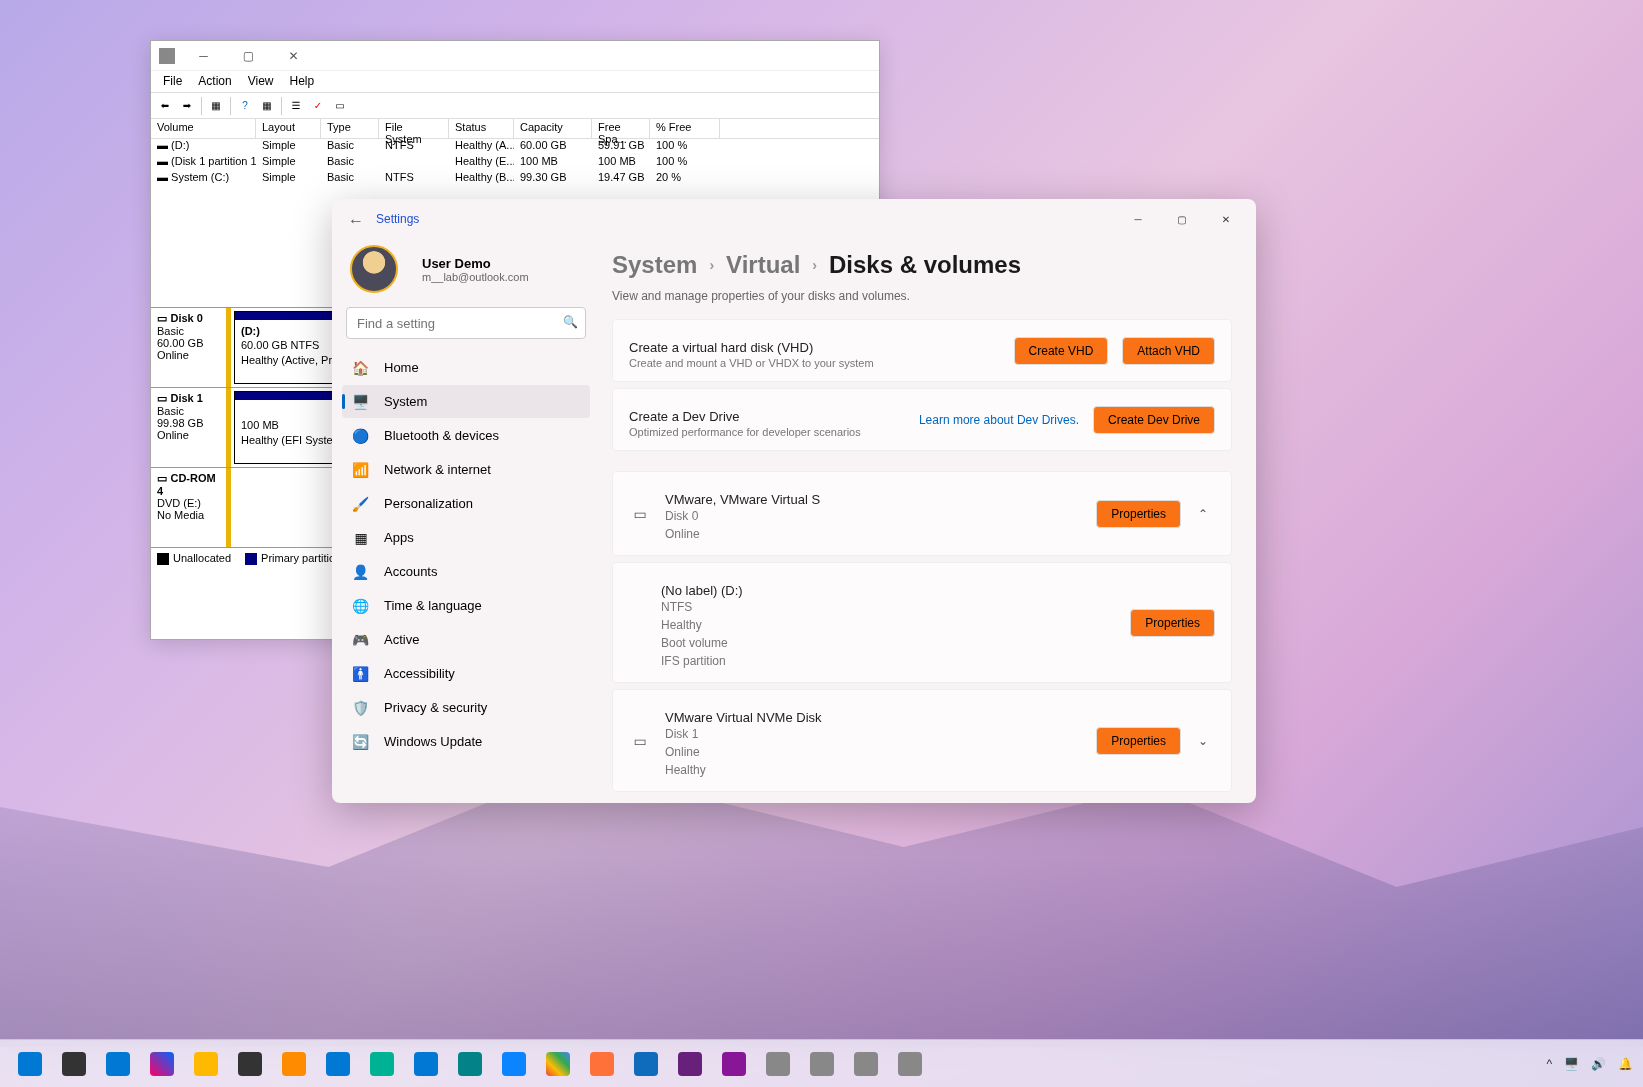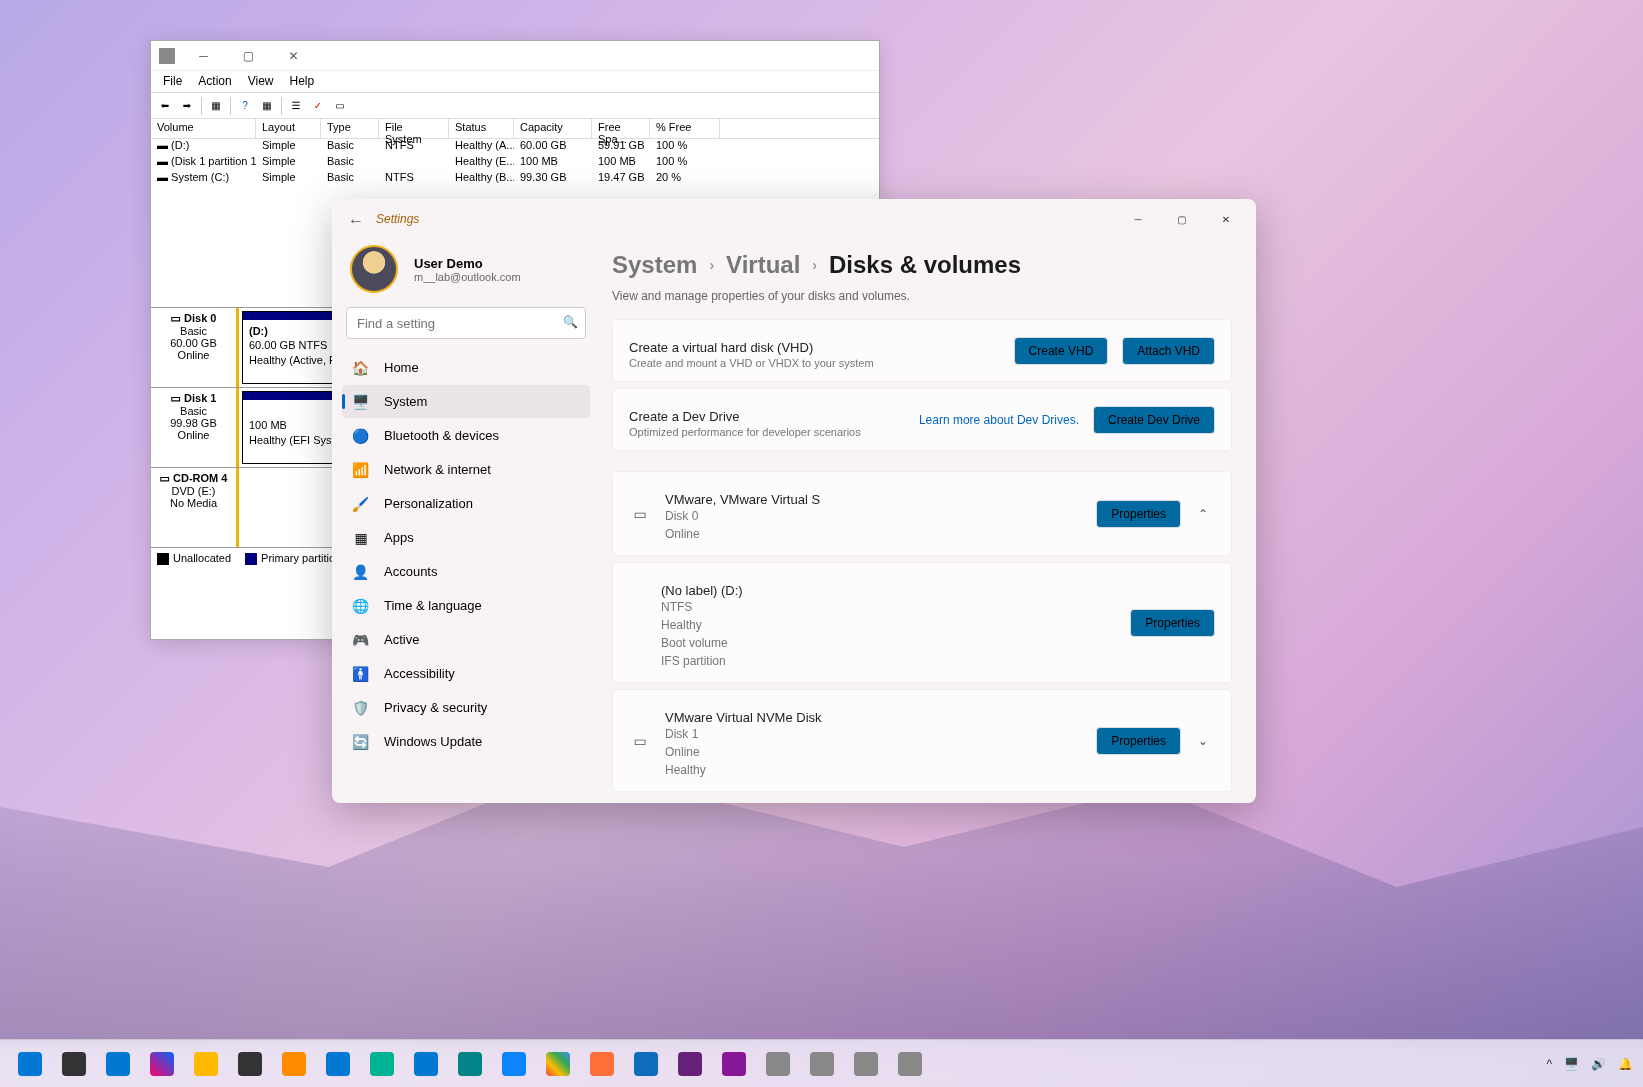--- a/index.html
+++ b/index.html
@@ -26,39 +26,39 @@
 .dm-toolbar { height: 26px; display: flex; align-items: center; gap: 2px; padding: 0 4px; border-bottom: 1px solid #ddd; }
 .dm-toolbtn { width: 20px; height: 20px; border: 1px solid transparent; display:flex; align-items:center; justify-content:center; font-size:10px; }
 .dm-toolsep { width: 1px; height: 18px; background: #ccc; margin: 0 2px; }
 .dm-volhdr { display: flex; height: 20px; background: #fff; border-bottom: 1px solid #ddd; }
 .dm-volhdr > div { border-right: 1px solid #ddd; padding: 2px 6px; font-size: 11px; }
 .dm-volrow { display: flex; height: 16px; }
 .dm-volrow > div { padding: 0 6px; font-size: 11px; white-space: nowrap; overflow: hidden; }
 .c-vol{width:105px}.c-lay{width:65px}.c-typ{width:58px}.c-fs{width:70px}.c-st{width:65px}.c-cap{width:78px}.c-fr{width:58px}.c-pf{width:70px}
 .dm-space { height: 120px; }
 .dm-disk { display: flex; border-top: 1px solid #999; height: 80px; }
-.dm-disk-label { width: 88px; border-right: 3px solid #eab308; padding: 4px 6px; font-size: 11px; text-align: center; }
+.dm-disk-label { width: 80px; border-right: 5px solid #eab308; padding: 4px 6px; font-size: 11px; }
 .dm-disk-label .dn { font-weight: 600; }
 .dm-part { flex: 1; position: relative; padding: 3px; }
 .dm-partbox { height: 100%; border: 1px solid #000; }
 .dm-partbox .bar { height: 8px; background: #000080; }
 .dm-partbox .txt { padding: 4px 6px; font-size: 11px; line-height: 1.3; }
 .dm-legend { border-top: 1px solid #999; padding: 4px 6px; display: flex; gap: 14px; font-size: 11px; }
 .dm-legend .sw { display: inline-block; width: 12px; height: 12px; vertical-align: middle; margin-right: 4px; }
 
 
 .set-window { position: absolute; left: 332px; top: 199px; width: 924px; height: 604px;
   background: #f8f4f6; border-radius: 8px; box-shadow: 0 10px 40px rgba(0,0,0,0.25); display: flex; flex-direction: column; }
 .set-titlebar { height: 40px; display: flex; align-items: center; padding: 0 8px; }
 .set-back { width: 32px; text-align: center; color: #555; }
-.set-title { flex: 1; font-size: 12px; color: #a16207; padding-left: 4px; font-style: italic; }
+.set-title { flex: 1; font-size: 12px; color: #1d4ed8; padding-left: 4px; }
 .set-winbtn { width: 44px; height: 32px; display:flex; align-items:center; justify-content:center; color:#333; font-size: 10px; }
 .set-body { display: flex; flex: 1; overflow: hidden; }
 .set-sidebar { width: 268px; padding: 0 10px 10px 10px; }
-.set-user { display: flex; align-items: center; gap: 16px; padding: 6px 8px 14px 8px; }
+.set-user { display: flex; align-items: center; gap: 24px; padding: 6px 8px 14px 8px; }
 .set-avatar { width: 48px; height: 48px; border-radius: 50%; background: radial-gradient(circle at 50% 35%, #f0d090 30%, #4a4a5a 32%); border: 2px solid #f0b020; }
 .set-uname { font-size: 13px; font-weight: 600; }
 .set-uemail { font-size: 11px; color: #666; }
 .set-search { position: relative; margin: 0 4px 12px 4px; }
 .set-search input { width: 100%; height: 32px; border: 1px solid #ccc; border-radius: 4px; padding: 0 30px 0 10px; background: #fff; font-size: 13px; }
 .set-search .mag { position: absolute; right: 8px; top: 8px; color: #666; font-size: 12px; }
 .set-nav { display: flex; flex-direction: column; gap: 1px; }
 .set-navitem { display: flex; align-items: center; height: 33px; padding: 0 10px; border-radius: 4px; font-size: 13px; gap: 14px; position: relative; }
 .set-navitem.active { background: #ebe5ea; }
 .set-navitem.active::before { content:''; position:absolute; left:0; top:9px; bottom:9px; width:3px; background:#0067c0; border-radius:2px; }
@@ -66,21 +66,21 @@
 
 .set-content { flex: 1; padding: 12px 24px 10px 12px; overflow: auto; }
 .set-crumbs { font-size: 24px; font-weight: 600; color: #777; display:flex; align-items:center; gap: 12px; flex-wrap: wrap; }
 .set-crumbs .active { color: #1a1a1a; }
 .set-crumbs .chev { font-size: 14px; color: #999; }
 .set-sub { font-size: 12px; color: #666; margin: 10px 0 16px 0; }
 .set-card { background: #fdfbfc; border: 1px solid #eee; border-radius: 4px; padding: 12px 16px; margin-bottom: 6px; display: flex; align-items: center; gap: 14px; }
 .set-card .ctext { flex: 1; }
 .set-card .ct { font-size: 13px; color: #222; margin-top: 8px; }
 .set-card .cs { font-size: 11px; color: #777; margin-top: 2px; }
-.set-btn { border: 1px solid #ddd; background: #0369a1; border-radius: 4px; padding: 6px 14px; font-size: 12px; }
+.set-btn { border: 1px solid #ddd; background: #f97316; border-radius: 4px; padding: 6px 14px; font-size: 12px; }
 .set-link { color: #0067c0; font-size: 12px; }
 .dico { width: 22px; display:flex; justify-content:center; color:#555; font-size:14px; }
 .set-props { margin-left: auto; display: flex; align-items: center; gap: 10px; }
 .chevbtn { width: 24px; text-align:center; color:#555; font-size: 12px; }
 .set-sublines { font-size: 12px; color: #777; line-height: 1.5; }
 .set-help { display:flex; align-items:center; gap:14px; padding: 10px 4px; font-size: 13px; color:#0067c0; }
 
 
 .taskbar { position: absolute; left: 0; right: 0; bottom: 0; height: 48px;
   background: rgba(235,230,245,0.85); backdrop-filter: blur(10px); border-top: 1px solid rgba(0,0,0,0.1);

